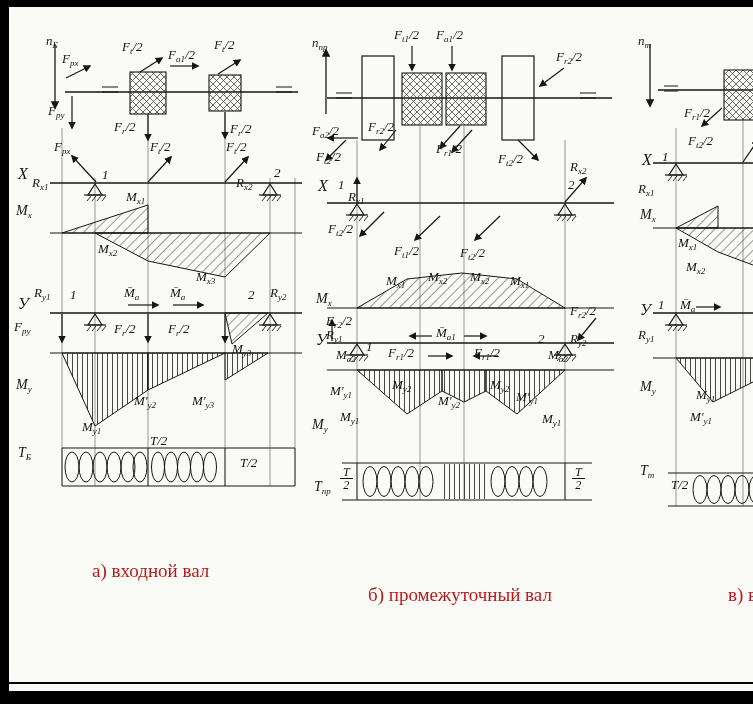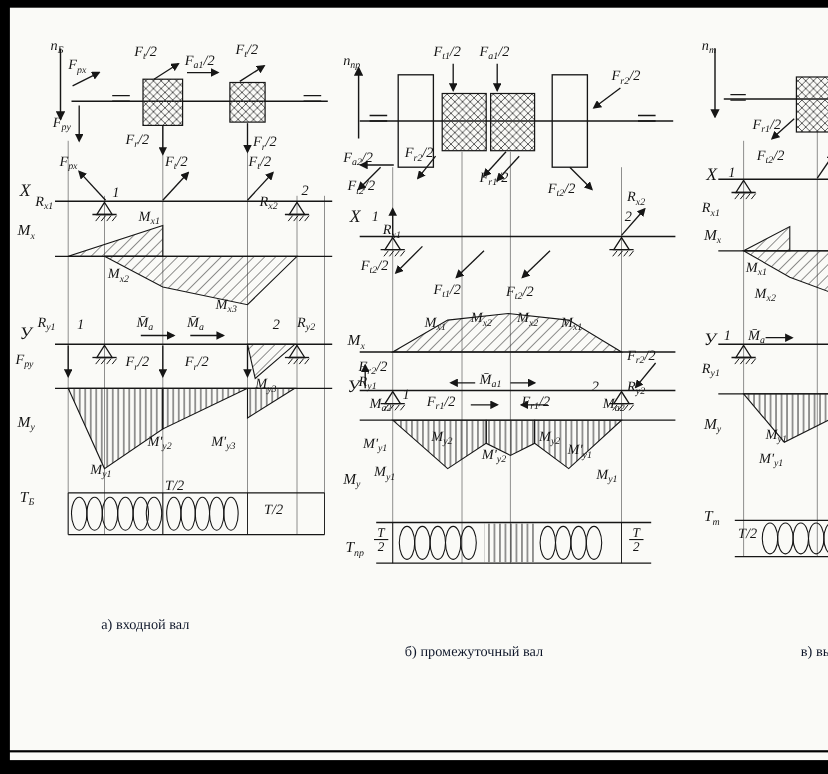--- a/index.html
+++ b/index.html
@@ -10,21 +10,21 @@
   .b-rule{position:absolute;left:0;top:682px;width:753px;height:2px;background:#000;}
   .b-bottom{position:absolute;left:0;top:691px;width:753px;height:13px;background:#000;}
   .diagram{position:absolute;}
   .diagram svg{position:absolute;left:0;top:0;}
   .labels{position:absolute;left:0;top:0;right:0;bottom:0;pointer-events:none;}
   .lbl{position:absolute;font-style:italic;font-size:13px;line-height:1;white-space:nowrap;
        font-family:"Liberation Serif",serif;color:#141414;}
   .lbl sub{font-size:9px;line-height:0;vertical-align:-3px;}
   .lbl.frac{display:inline-flex;flex-direction:column;align-items:center;font-size:12px;}
   .lbl.frac span:first-child{border-bottom:1.2px solid #141414;padding:0 3px;}
-  .dcap{position:absolute;font-size:13px;white-space:nowrap;color:#0f172a;}
+  .dcap{position:absolute;font-size:19px;white-space:nowrap;color:#b91c1c;}
   .figcap{position:absolute;left:226px;top:599px;font-size:13.5px;white-space:nowrap;color:#141414;}
   .figcap sub{font-size:9.5px;}
 </style>
 </head>
 <body>
 
 <div class="page">
 
   <svg width="0" height="0" style="position:absolute">
     <defs>
@@ -157,21 +157,21 @@
         <div class="lbl" style="left: 6px; top: 350px; font-size: 14px;">M<sub>y</sub></div>
         <div class="lbl" style="left: 72px; top: 392px;">M<sub>y1</sub></div>
         <div class="lbl" style="left: 124px; top: 366px;">M'<sub>y2</sub></div>
         <div class="lbl" style="left: 182px; top: 366px;">M'<sub>y3</sub></div>
         <div class="lbl" style="left: 8px; top: 418px; font-size: 14px;">T<sub>Б</sub></div>
         <div class="lbl" style="left: 140px; top: 406px;">T/2</div>
         <div class="lbl" style="left: 230px; top: 428px;">T/2</div>
       </div>
   </div>
 
-  <div class="diagram" style="left:312px;top:40px;width:315px;height:515px">
+  <div class="diagram" style="left:312px;top:28px;width:315px;height:515px">
     <svg width="315" height="515">
       <g stroke="#161616" fill="none" stroke-width="1.2">
         <g stroke="#555" stroke-width="0.6">
           <path d="M45,112 V472 M108,98 V472 M152,98 V472 M253,112 V472"></path>
         </g>
         <g>
           <path d="M15,70 H300" stroke-width="1.4"></path>
           <path d="M24,65 h16 M24,70 h16 M268,65 h16 M268,70 h16"></path>
           <line x1="14" y1="86" x2="14" y2="22" marker-end="url(#arr)" stroke-width="1.3"></line>
           <rect x="50" y="28" width="32" height="84"></rect>

